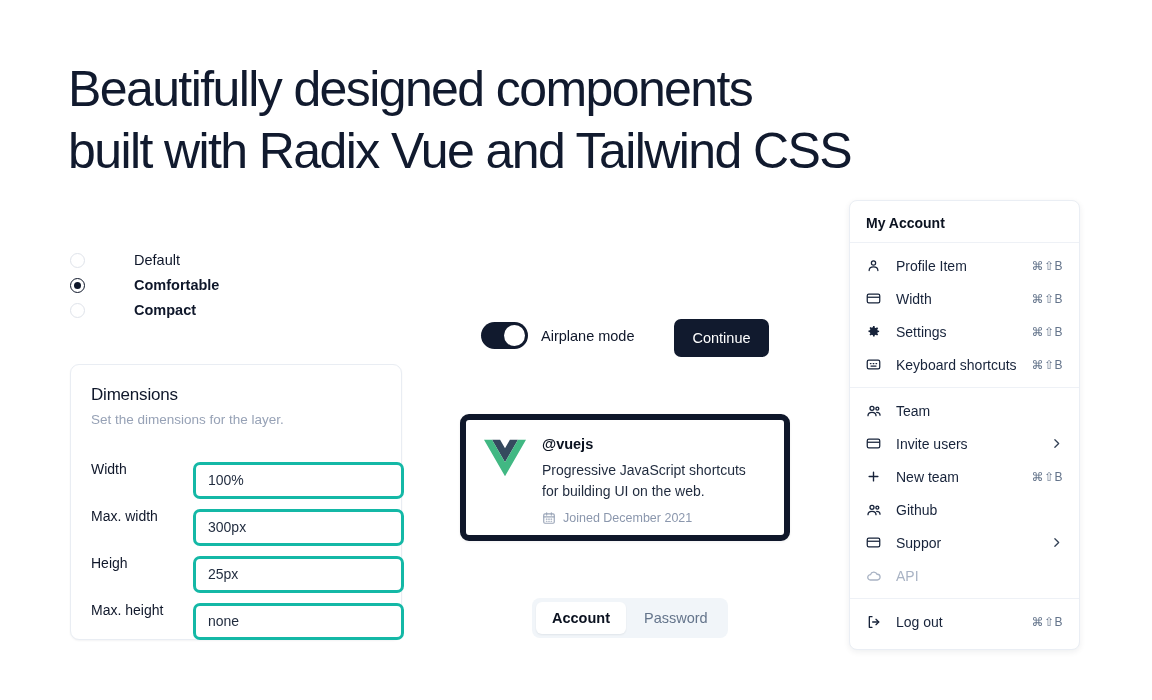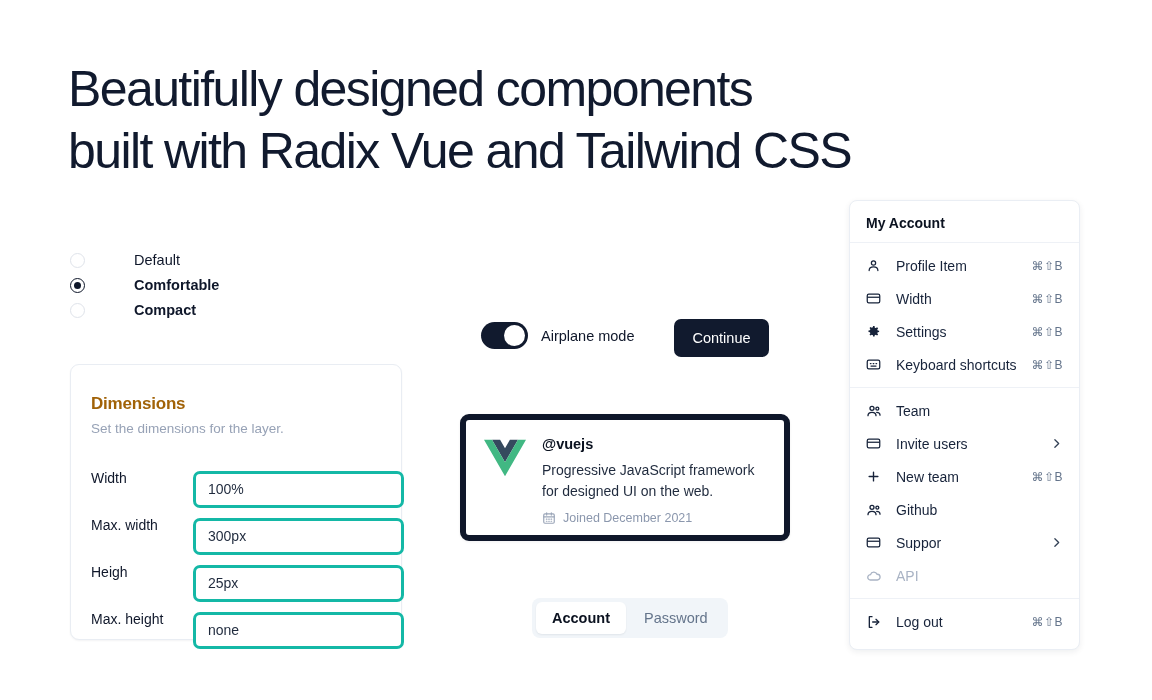--- a/index.html
+++ b/index.html
@@ -37,21 +37,21 @@
   }
   .radio-label { margin-left: 11px; font-size: 14.5px; color: #0f172a; line-height: 1; }
 
   
   .dim-card {
     position: absolute; left: 70px; top: 364px; width: 332px; height: 276px;
     background: #fff; border: 1px solid #e9edf3; border-radius: 9px;
     box-shadow: 0 1px 2px rgba(15,23,42,0.05);
     padding: 20px 20px 0 20px;
   }
-  .dim-title { font-size: 17px; font-weight: 700; color: #a16207; letter-spacing: -0.2px; margin-top: 9px; }
+  .dim-title { font-size: 17px; font-weight: 400; color: #0f172a; letter-spacing: -0.2px; }
   .dim-sub { margin-top: 7px; font-size: 13.5px; color: #97a2b6; }
   .dim-rows { margin-top: 18px; }
   .dim-row { display: flex; align-items: center; height: 47px; }
   .dim-label { width: 102px; flex: 0 0 102px; font-size: 14px; color: #0f172a; }
   .dim-input {
     flex: 1 1 auto; height: 37px; border: 3px solid #14b8a6; border-radius: 7px;
     background: #fff; font-family: "Liberation Sans", sans-serif;
     font-size: 14px; color: #1f2a3d; padding: 0 12px; outline: none; margin-top: 23px;
   }
 
@@ -180,21 +180,21 @@
 
   <div class="hover-card">
     <span class="vue-logo">
       <svg viewBox="0 0 261 227" width="42" height="38">
         <path d="M161 0h50L130.5 139.5 50 0h50l30.5 53L161 0z" fill="#35495e"></path>
         <path d="M0 0h50l80.5 139.5L211 0h50L130.5 226.5 0 0z" fill="#41b883"></path>
       </svg>
     </span>
     <div class="hc-body">
       <div class="hc-handle">@vuejs</div>
-      <div class="hc-desc">Progressive JavaScript framework for designed UI on the web.</div>
+      <div class="hc-desc">Progressive JavaScript shortcuts for building UI on the web.</div>
       <div class="hc-meta">
         <span>
           <svg width="14" height="14" viewBox="0 0 24 24" fill="none" stroke="#9aa5b8" stroke-width="2" stroke-linecap="round">
             <rect x="3" y="5" width="18" height="16" rx="2"></rect>
             <path d="M3 10h18M8 3v4M16 3v4"></path>
             <path d="M7.5 14h1M11.5 14h1M15.5 14h1M7.5 17.5h1M11.5 17.5h1M15.5 17.5h1"></path>
           </svg>
         </span>
         <span>Joined December 2021</span>
       </div>

